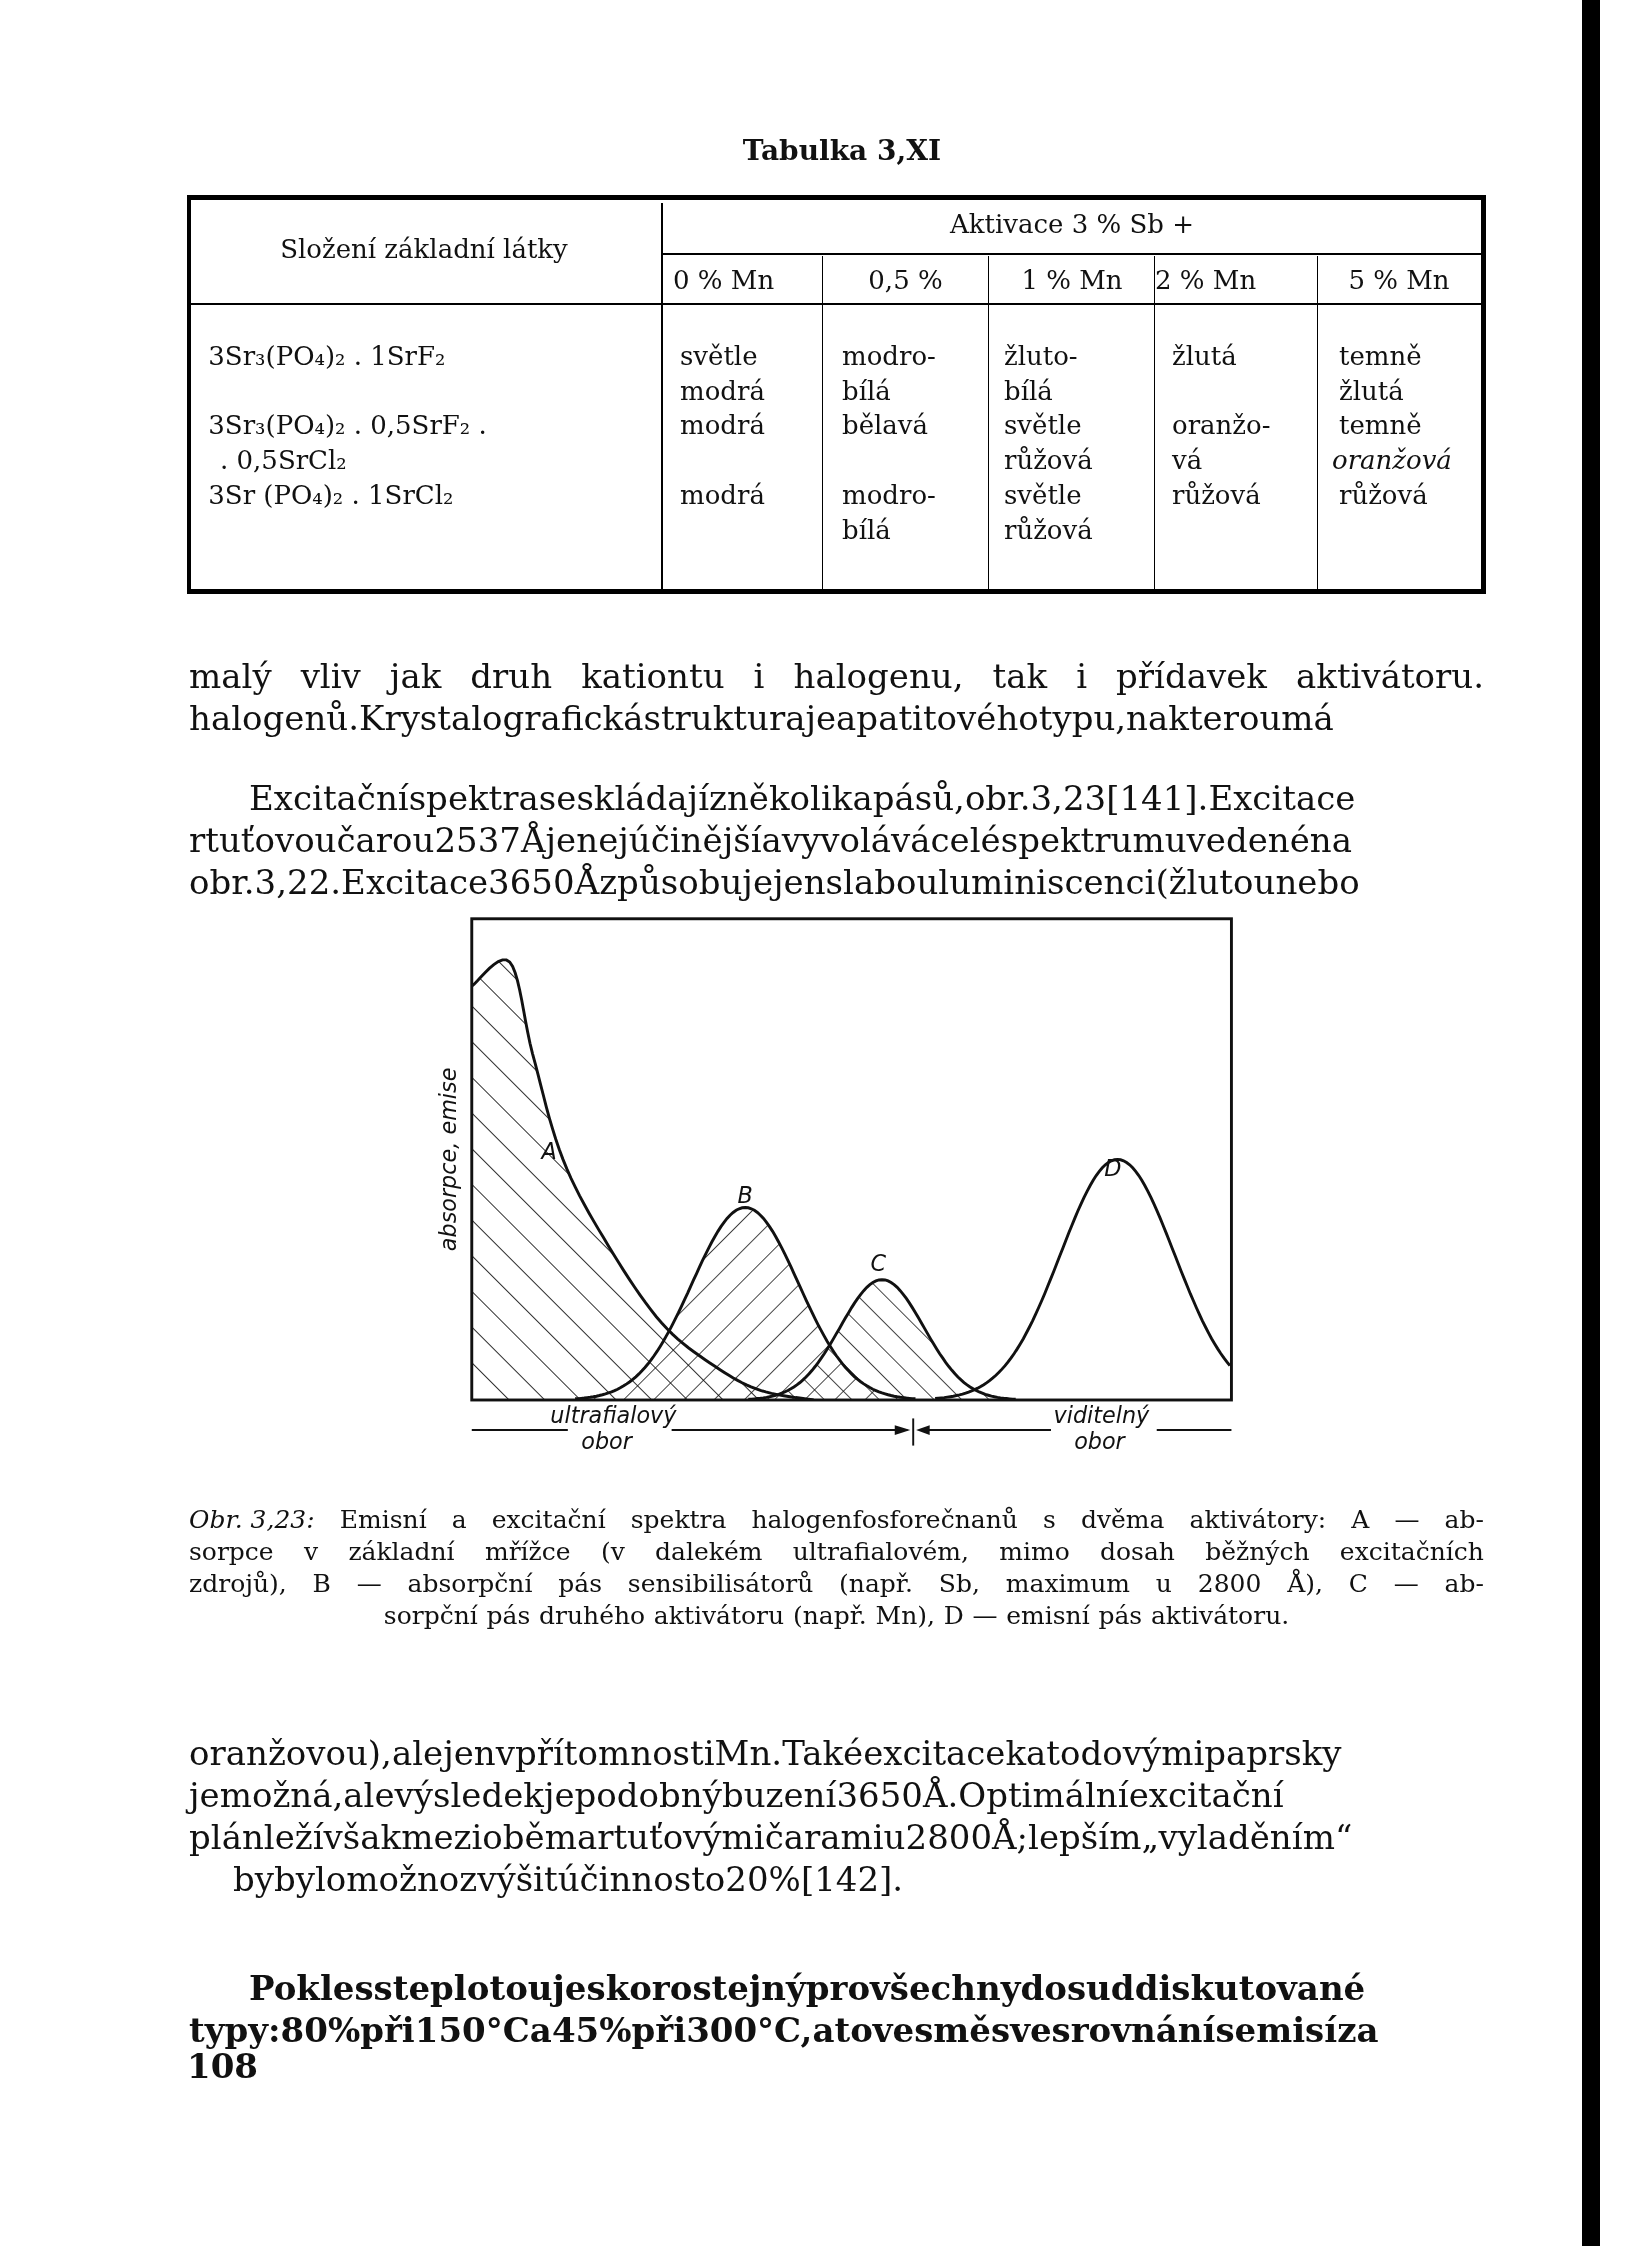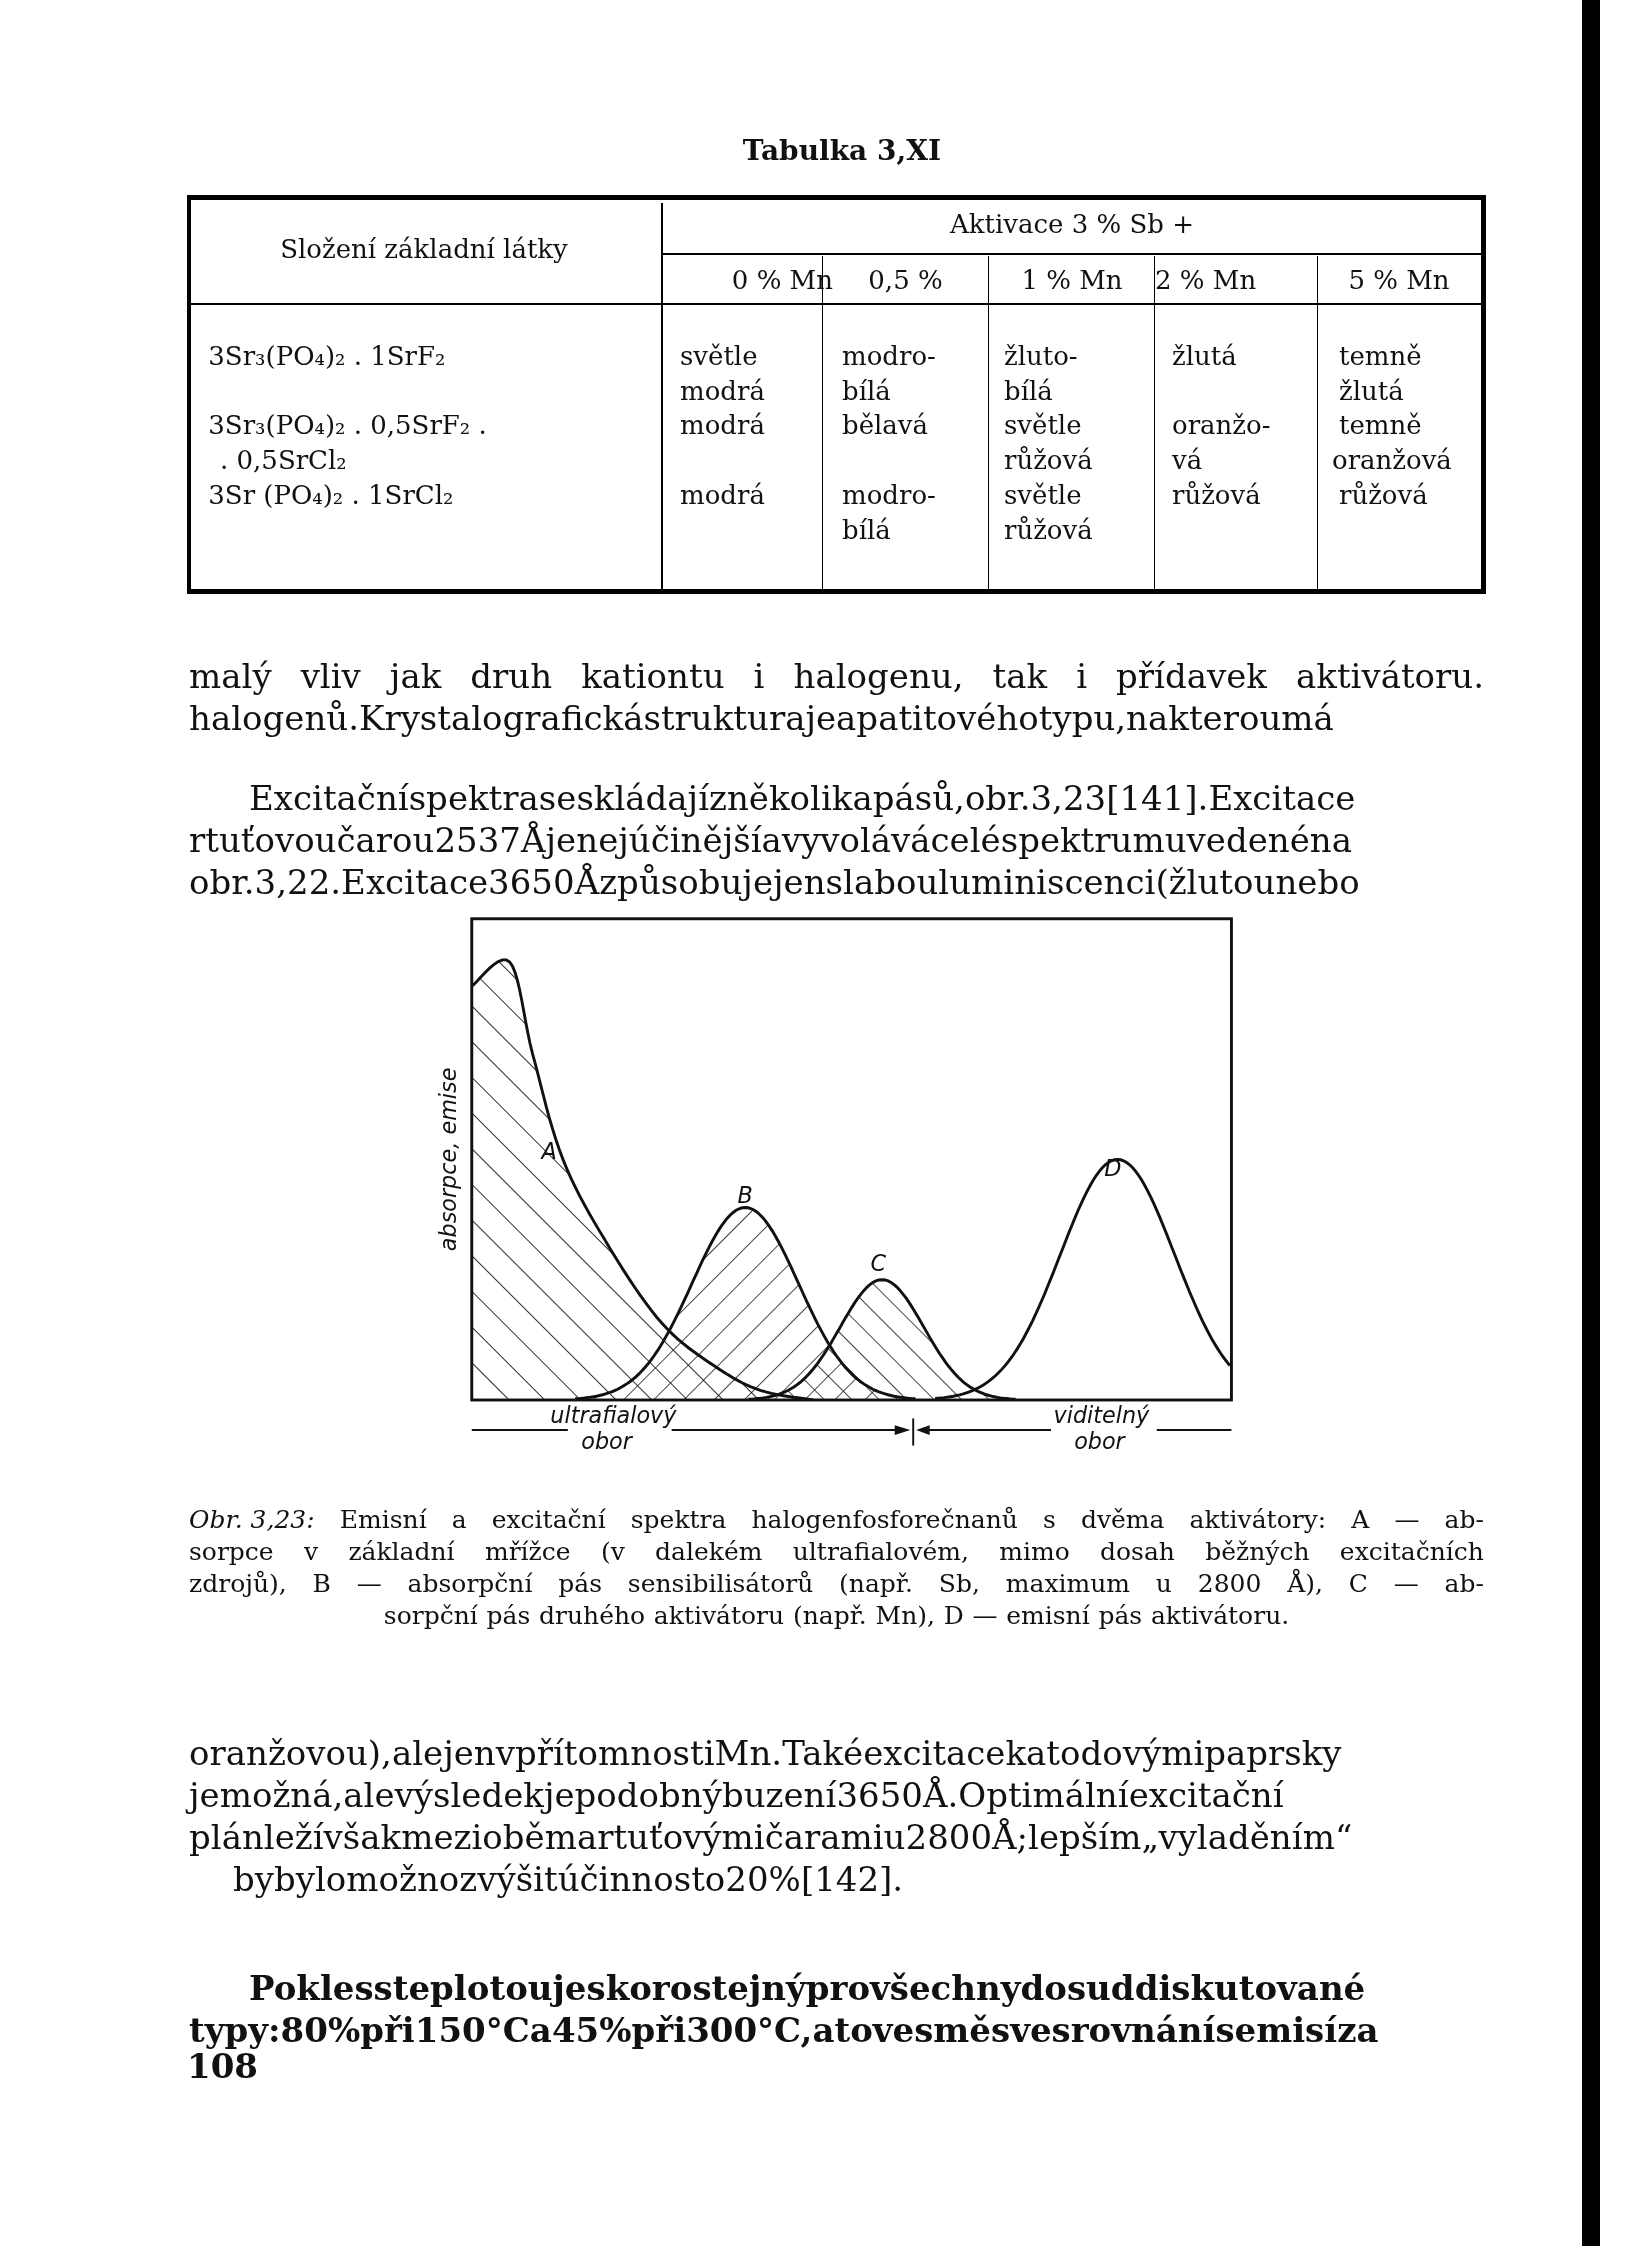--- a/index.html
+++ b/index.html
@@ -51,21 +51,21 @@
   <div class="hline" style="left:0;top:108px;width:1297px;height:1.9px;"></div>
   <div class="hline" style="left:475px;top:58px;width:821px;height:1.9px;"></div>
   <div class="vline" style="left:474px;top:7.8px;width:1.9px;height:388px;"></div>
   <div class="vline" style="left:635px;top:61px;width:1px;height:335px;"></div>
   <div class="vline" style="left:801px;top:61px;width:1px;height:335px;"></div>
   <div class="vline" style="left:967px;top:61px;width:1px;height:335px;"></div>
   <div class="vline" style="left:1130px;top:61px;width:1px;height:335px;"></div>
 
   <div class="cell hdr" style="left:0;width:474px;top:37px;text-align:center;">Složení základní látky</div>
   <div class="cell hdr" style="left:475px;width:820px;top:11.6px;text-align:center;">Aktivace 3 % Sb +</div>
-  <div class="cell hdr" style="left:475px;width:171px;top:68px;text-align:right;">0 % Mn</div>
+  <div class="cell hdr" style="left:475px;width:171px;top:68px;text-align:left;padding-left:11px;">0 % Mn</div>
   <div class="cell hdr" style="left:636px;width:165px;top:68px;text-align:center;">0,5 %</div>
   <div class="cell hdr" style="left:802px;width:166px;top:68px;text-align:center;">1 % Mn</div>
   <div class="cell hdr" style="left:968px;width:162px;top:68px;text-align:left;">2 % Mn</div>
   <div class="cell hdr" style="left:1131px;width:162px;top:68px;text-align:center;">5 % Mn</div>
 
   <div class="cell" style="left:21.3px;top:144px;">3Sr₃(PO₄)₂ . 1SrF₂</div>
 
   <div class="cell" style="left:21.3px;top:213px;">3Sr₃(PO₄)₂ . 0,5SrF₂ .</div>
   <div class="cell" style="left:33px;top:248px;">. 0,5SrCl₂</div>
 
@@ -90,21 +90,21 @@
   <div class="cell" style="left:817px;top:318px;">růžová</div>
 
   <div class="cell" style="left:985px;top:144px;">žlutá</div>
   <div class="cell" style="left:985px;top:213px;">oranžo-</div>
   <div class="cell" style="left:985px;top:248px;">vá</div>
   <div class="cell" style="left:985px;top:283px;">růžová</div>
 
   <div class="cell" style="left:1152px;top:144px;">temně</div>
   <div class="cell" style="left:1152px;top:179px;">žlutá</div>
   <div class="cell" style="left:1152px;top:213px;">temně</div>
-  <div class="cell" style="left:1145px;top:248px;">oranžová</div>
+  <div class="cell" style="left:1145px;top:248px;font-style:italic;">oranžová</div>
   <div class="cell" style="left:1152px;top:283px;">růžová</div>
 </div>
 
 <div class="abs para" style="top:655px;">
   <div class="line">malý vliv jak druh kationtu i halogenu, tak i přídavek aktivátoru.</div>
   <div class="line justify-line"><span>halogenů.</span><span>Krystalografická</span><span>struktura</span><span>je</span><span>apatitového</span><span>typu,</span><span>na</span><span>kterou</span><span>má</span></div>
 </div>
 
 <div class="abs para" style="top:738px;">
   <div class="line justify-line" style="padding-left:60px;margin-top:39px;"><span>Excitační</span><span>spektra</span><span>se</span><span>skládají</span><span>z</span><span>několika</span><span>pásů,</span><span>obr.</span><span>3,23</span><span>[141].</span><span>Excitace</span></div>

